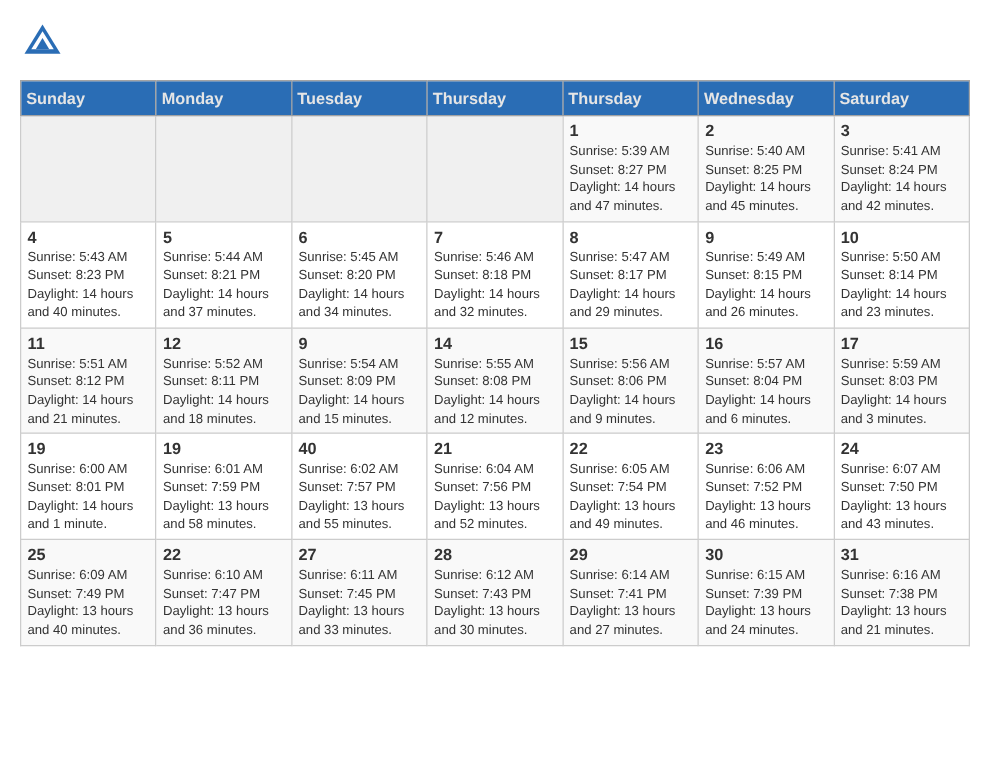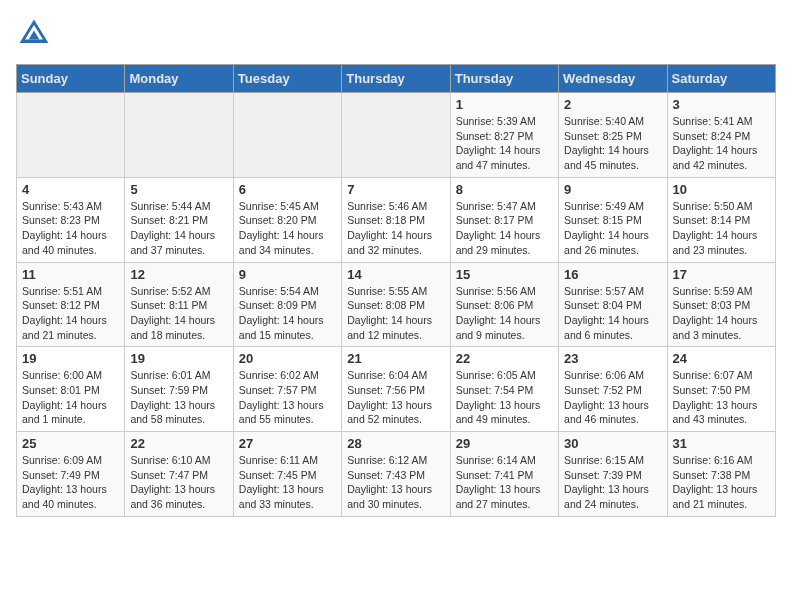--- a/index.html
+++ b/index.html
@@ -211,21 +211,21 @@
       <tr>
         <td>
           <div class="day-number">19</div>
           <div class="day-info">Sunrise: 6:00 AM<br>Sunset: 8:01 PM<br>Daylight: 14 hours and 1 minute.</div>
         </td>
         <td>
           <div class="day-number">19</div>
           <div class="day-info">Sunrise: 6:01 AM<br>Sunset: 7:59 PM<br>Daylight: 13 hours and 58 minutes.</div>
         </td>
         <td>
-          <div class="day-number">20</div>
+          <div class="day-number">40</div>
           <div class="day-info">Sunrise: 6:02 AM<br>Sunset: 7:57 PM<br>Daylight: 13 hours and 55 minutes.</div>
         </td>
         <td>
           <div class="day-number">21</div>
           <div class="day-info">Sunrise: 6:04 AM<br>Sunset: 7:56 PM<br>Daylight: 13 hours and 52 minutes.</div>
         </td>
         <td>
           <div class="day-number">22</div>
           <div class="day-info">Sunrise: 6:05 AM<br>Sunset: 7:54 PM<br>Daylight: 13 hours and 49 minutes.</div>
         </td>

